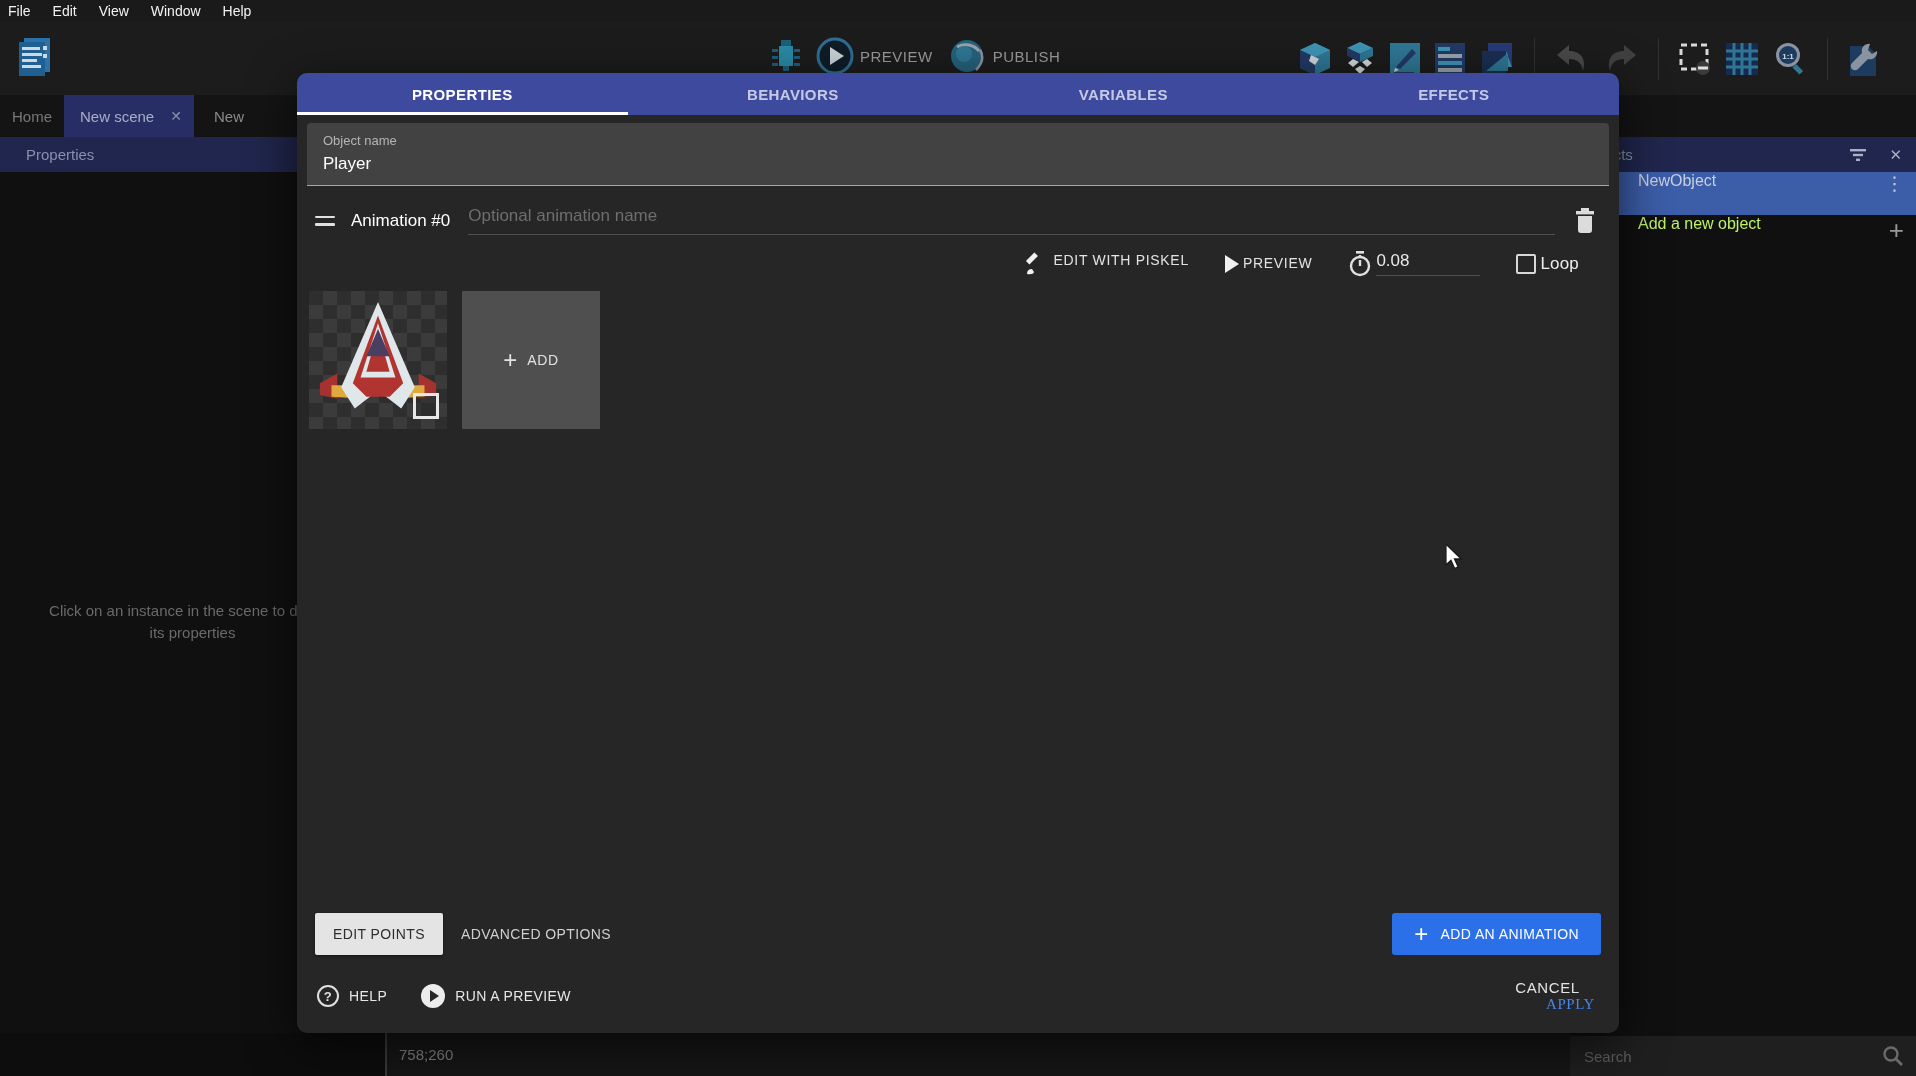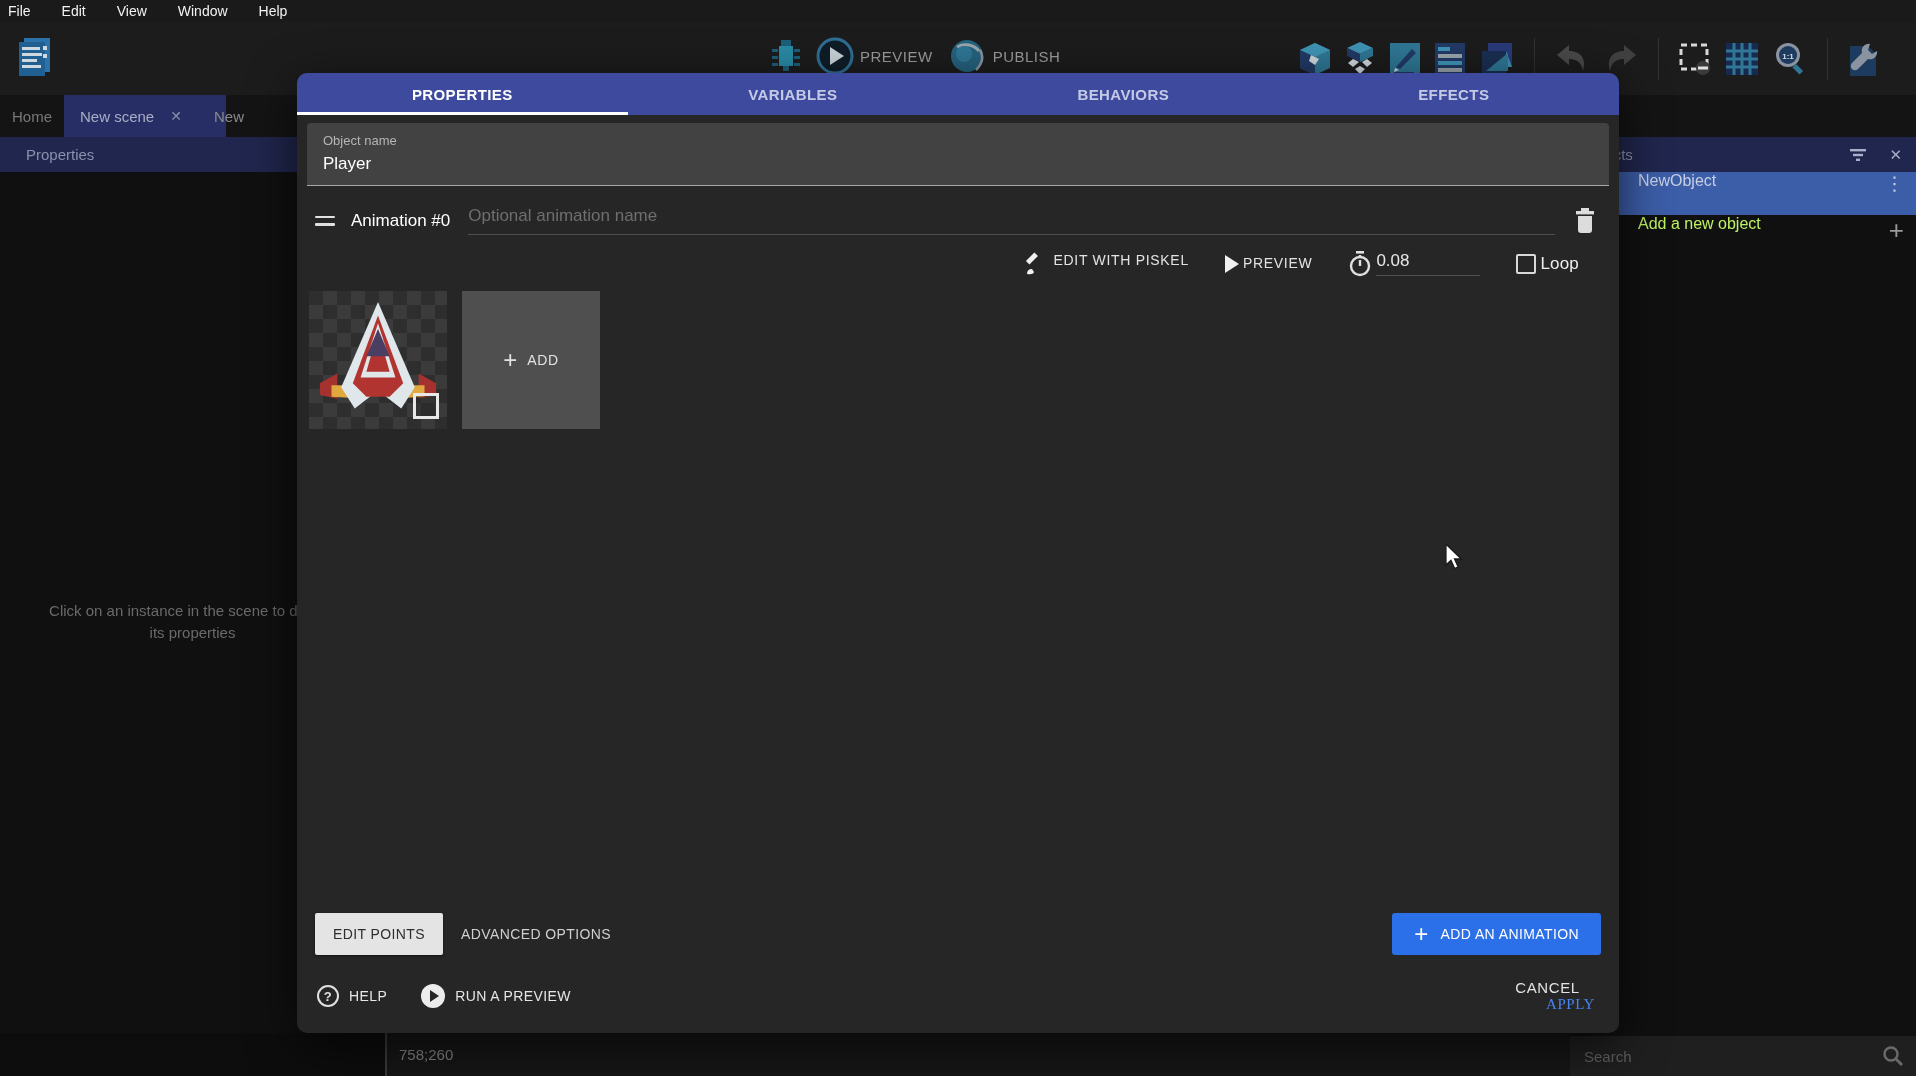--- a/index.html
+++ b/index.html
@@ -2,39 +2,39 @@
 <html><head>
 <meta charset="utf-8">
 <style>
   * { margin:0; padding:0; box-sizing:border-box; }
   html,body { width:1916px; height:1076px; overflow:hidden; background:#0d0d0d;
     font-family:"Liberation Sans", sans-serif; }
   .stage { position:relative; width:1916px; height:1076px; background:#0d0d0d; }
 
   
   .menubar { position:absolute; left:0; top:0; width:1916px; height:22px;
-    background:#1a1a1a; display:flex; align-items:center;gap:9px; }
+    background:#1a1a1a; display:flex; align-items:center; }
   .menubar .mitem { color:#f2f2f2; font-size:14px; padding:0 11px; line-height:22px; cursor:default; }
   .menubar .mitem:first-child { padding-left:8px; }
 
   
   .toolbar { position:absolute; left:0; top:22px; width:1916px; height:73px; background:#1c1c1c; }
   .tb-left { position:absolute; left:16px; top:14px; }
   .tb-center { position:absolute; left:770px; top:14px; display:flex; align-items:center; gap:14px; }
   .tb-label { color:#9c9c9c; font-size:15px; letter-spacing:.5px; margin-left:6px; }
   .tb-btn { display:flex; align-items:center; }
   .tb-right { position:absolute; left:1298px; top:16px; display:flex; align-items:center; gap:11px; }
   .tb-divider { width:1px; height:42px; background:#313131; margin:0 7px; }
   .ticon { display:inline-flex; }
 
   
   .tabbar { position:absolute; left:0; top:95px; width:1916px; height:42px; background:#141414; }
   .tab { position:absolute; top:0; height:42px; display:flex; align-items:center; }
   .tab-home { left:0; width:64px; justify-content:center; color:#787878; font-size:15px; }
-  .tab-active { left:64px; width:162px; background:#272e66; color:#a9adc4; font-size:15px; padding-left:16px; }
+  .tab-active { left:64px; width:130px; background:#272e66; color:#a9adc4; font-size:15px; padding-left:16px; }
   .tab-active .closex { margin-left:16px; color:#8b90a8; font-size:14px; }
   .tab-next { left:198px; width:120px; color:#8a8a8a; font-size:15px; padding-left:16px; }
 
   
   .props-band { position:absolute; left:0; top:137px; width:385px; height:35px; background:#20264d;
     display:flex; align-items:center; }
   .props-band span { color:#8a90ac; font-size:15px; margin-left:26px; }
   .left-body { position:absolute; left:0; top:172px; width:385px; height:861px; background:#101010; }
   .empty-msg { position:absolute; top:428px; left:0; width:385px; display:flex; justify-content:center; }
   .empty-msg div { width:292px; text-align:center; color:#6a6a6a; font-size:15px; line-height:22px; }
@@ -355,22 +355,22 @@
           <circle cx="9" cy="9" r="6.5" fill="none" stroke="#6a6a6a" stroke-width="2.4"></circle>
           <line x1="14" y1="14" x2="20" y2="20" stroke="#6a6a6a" stroke-width="2.8"></line>
         </svg>
       </span>
     </div>
   </div>
 
   <div class="dialog">
     <div class="dlg-tabs">
       <div class="dlg-tab active">PROPERTIES</div>
+      <div class="dlg-tab">BEHAVIORS</div>
       <div class="dlg-tab">VARIABLES</div>
-      <div class="dlg-tab">BEHAVIORS</div>
       <div class="dlg-tab">EFFECTS</div>
     </div>
 
     <div class="obj-card">
       <label>Object name</label>
       <input type="text" value="Player" style="">
     </div>
 
     <div class="anim-header">
       <span class="drag-handle">

